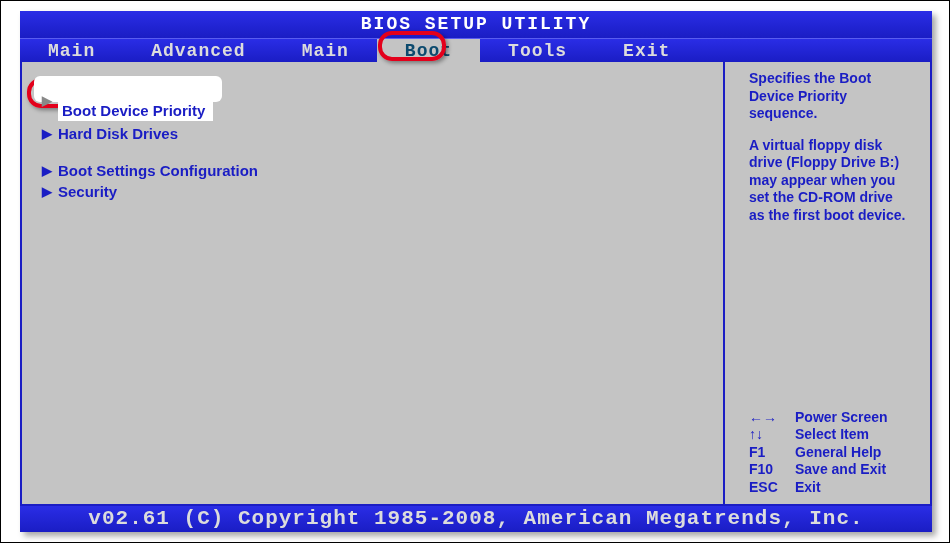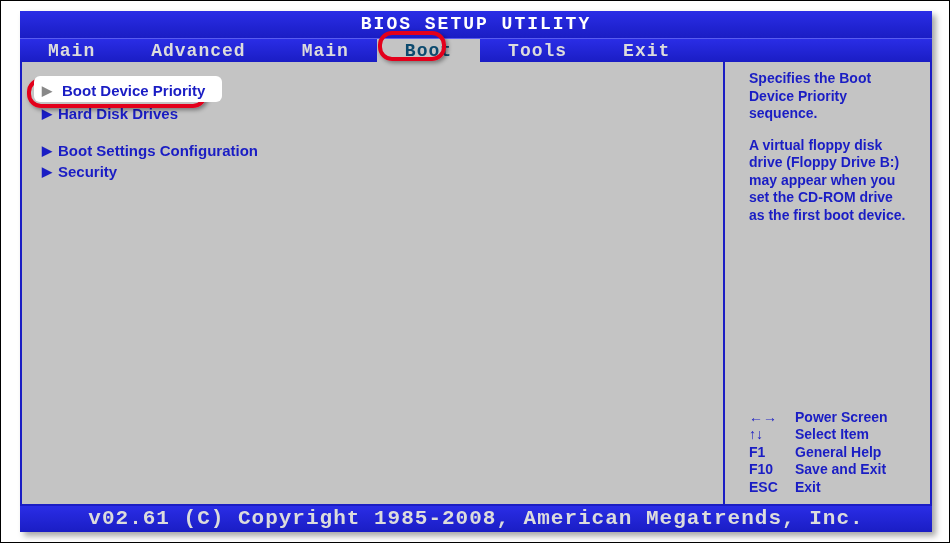--- a/index.html
+++ b/index.html
@@ -81,20 +81,21 @@
     font-size: 13px;
   }
   .nav-line.highlight {
     position: relative;
     z-index: 2;
   }
   .nav-line.highlight .text {
     background: #fff;
     color: #1a1dc4;
     padding: 2px 8px 2px 4px;
+    margin-top: 20px;
   }
   .nav-line.highlight .arrow {
     color: #fff;
     background: #fff00000; 
   }
   
   .pill-white {
     position: absolute;
     left: 12px; top: 14px;
     width: 188px; height: 26px;

